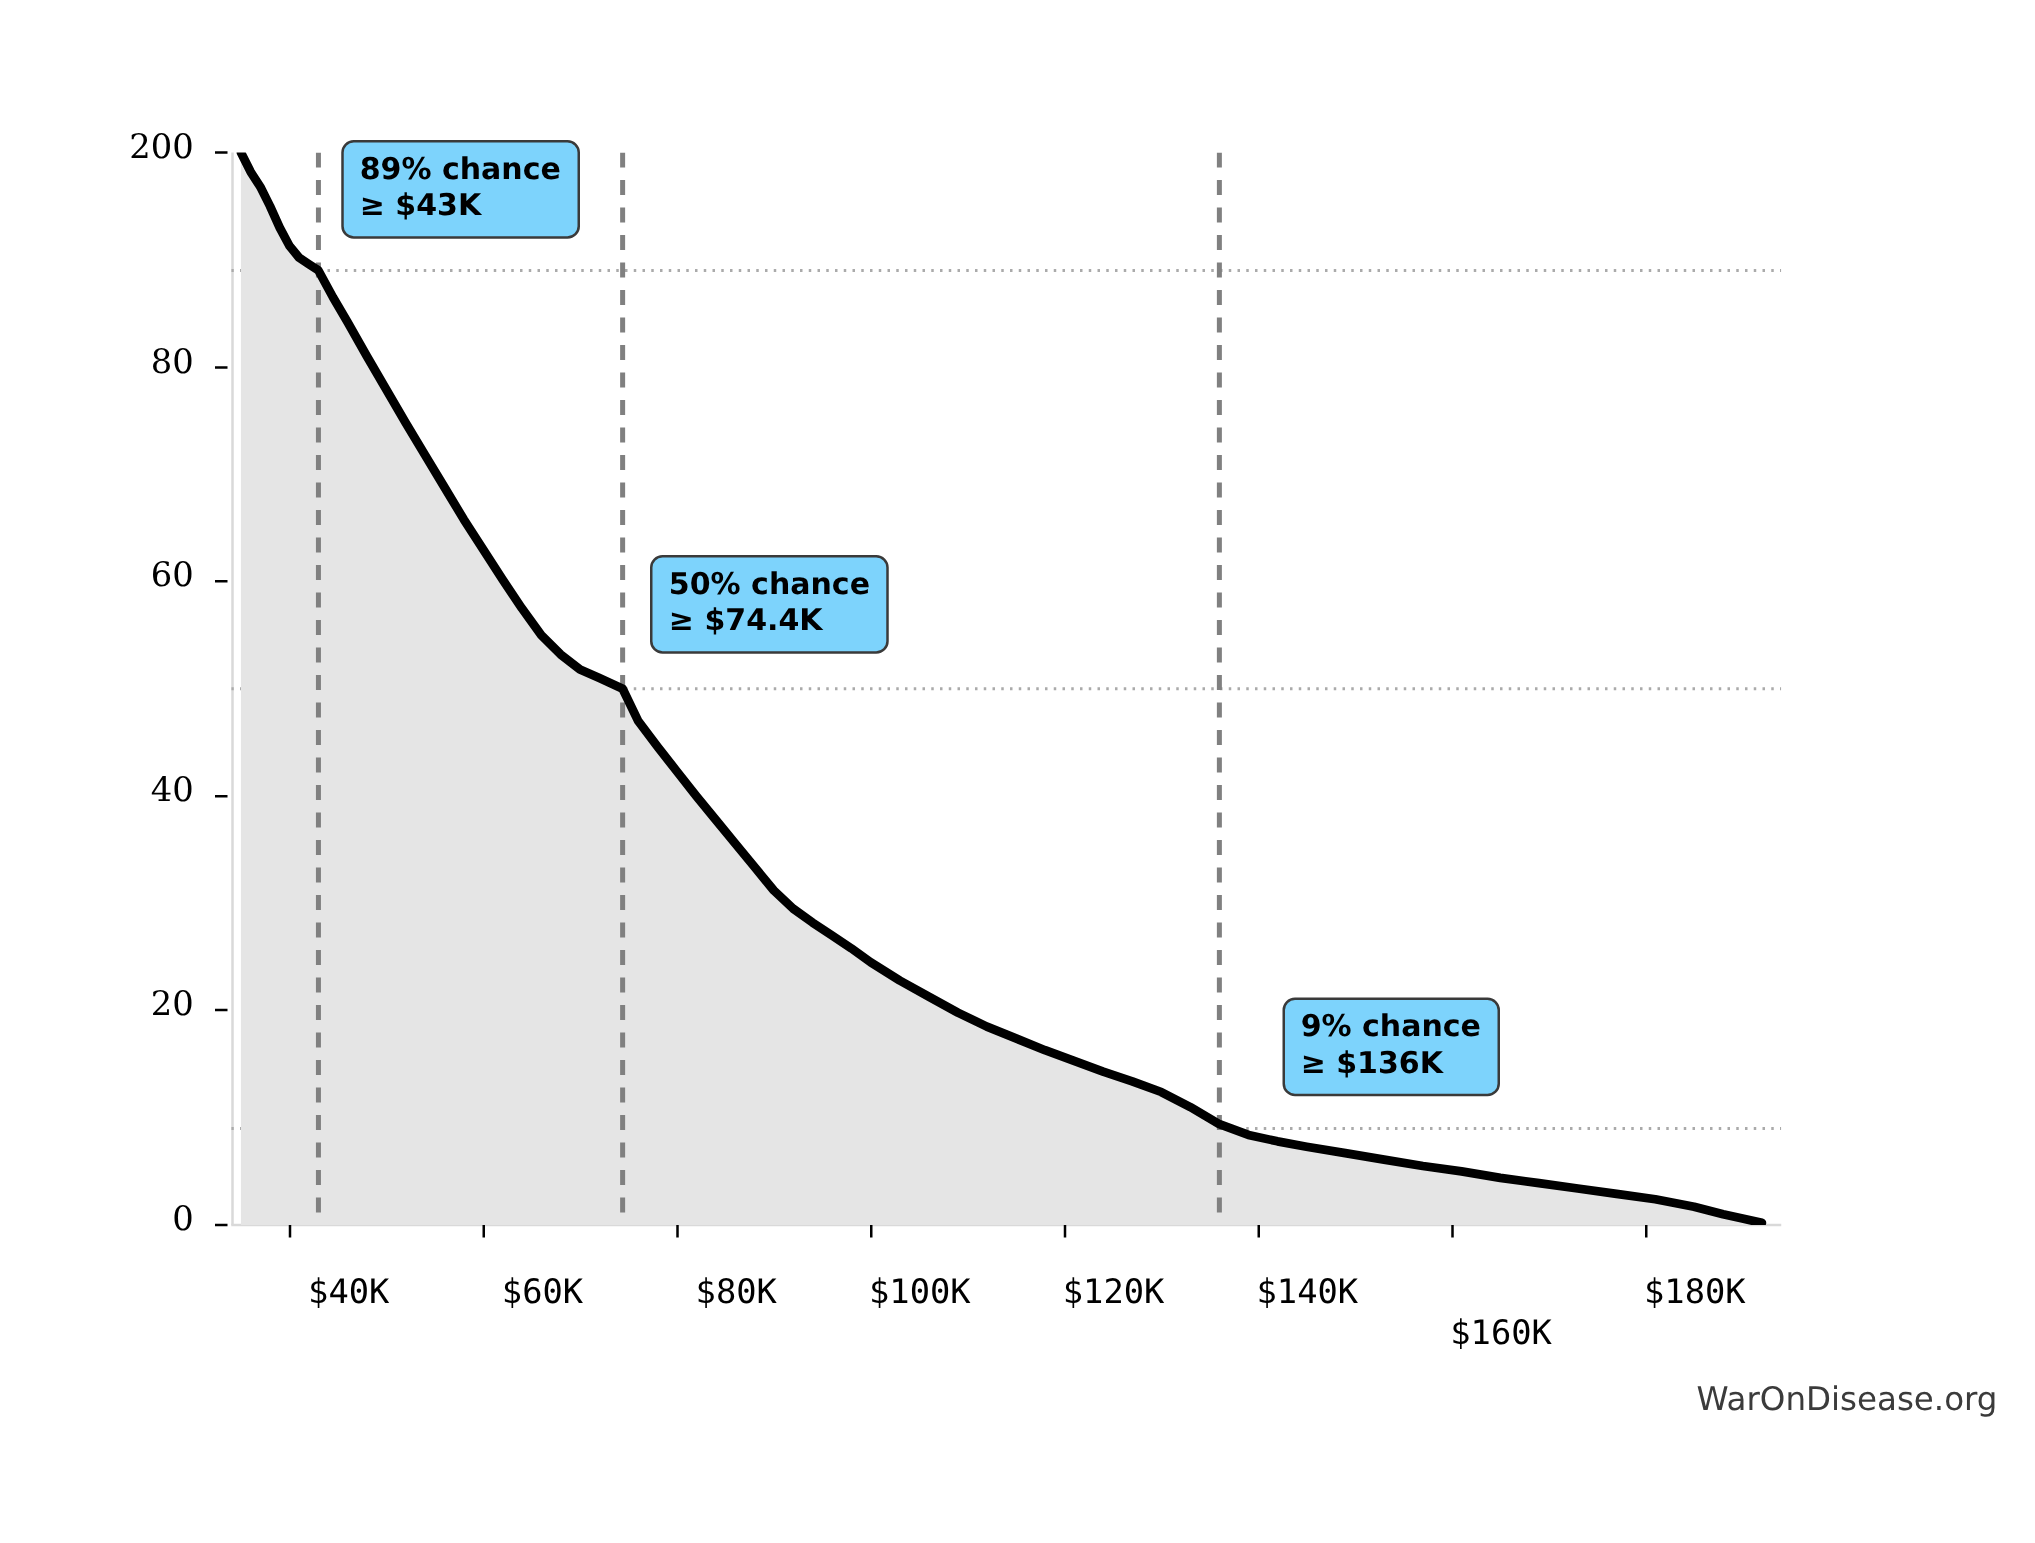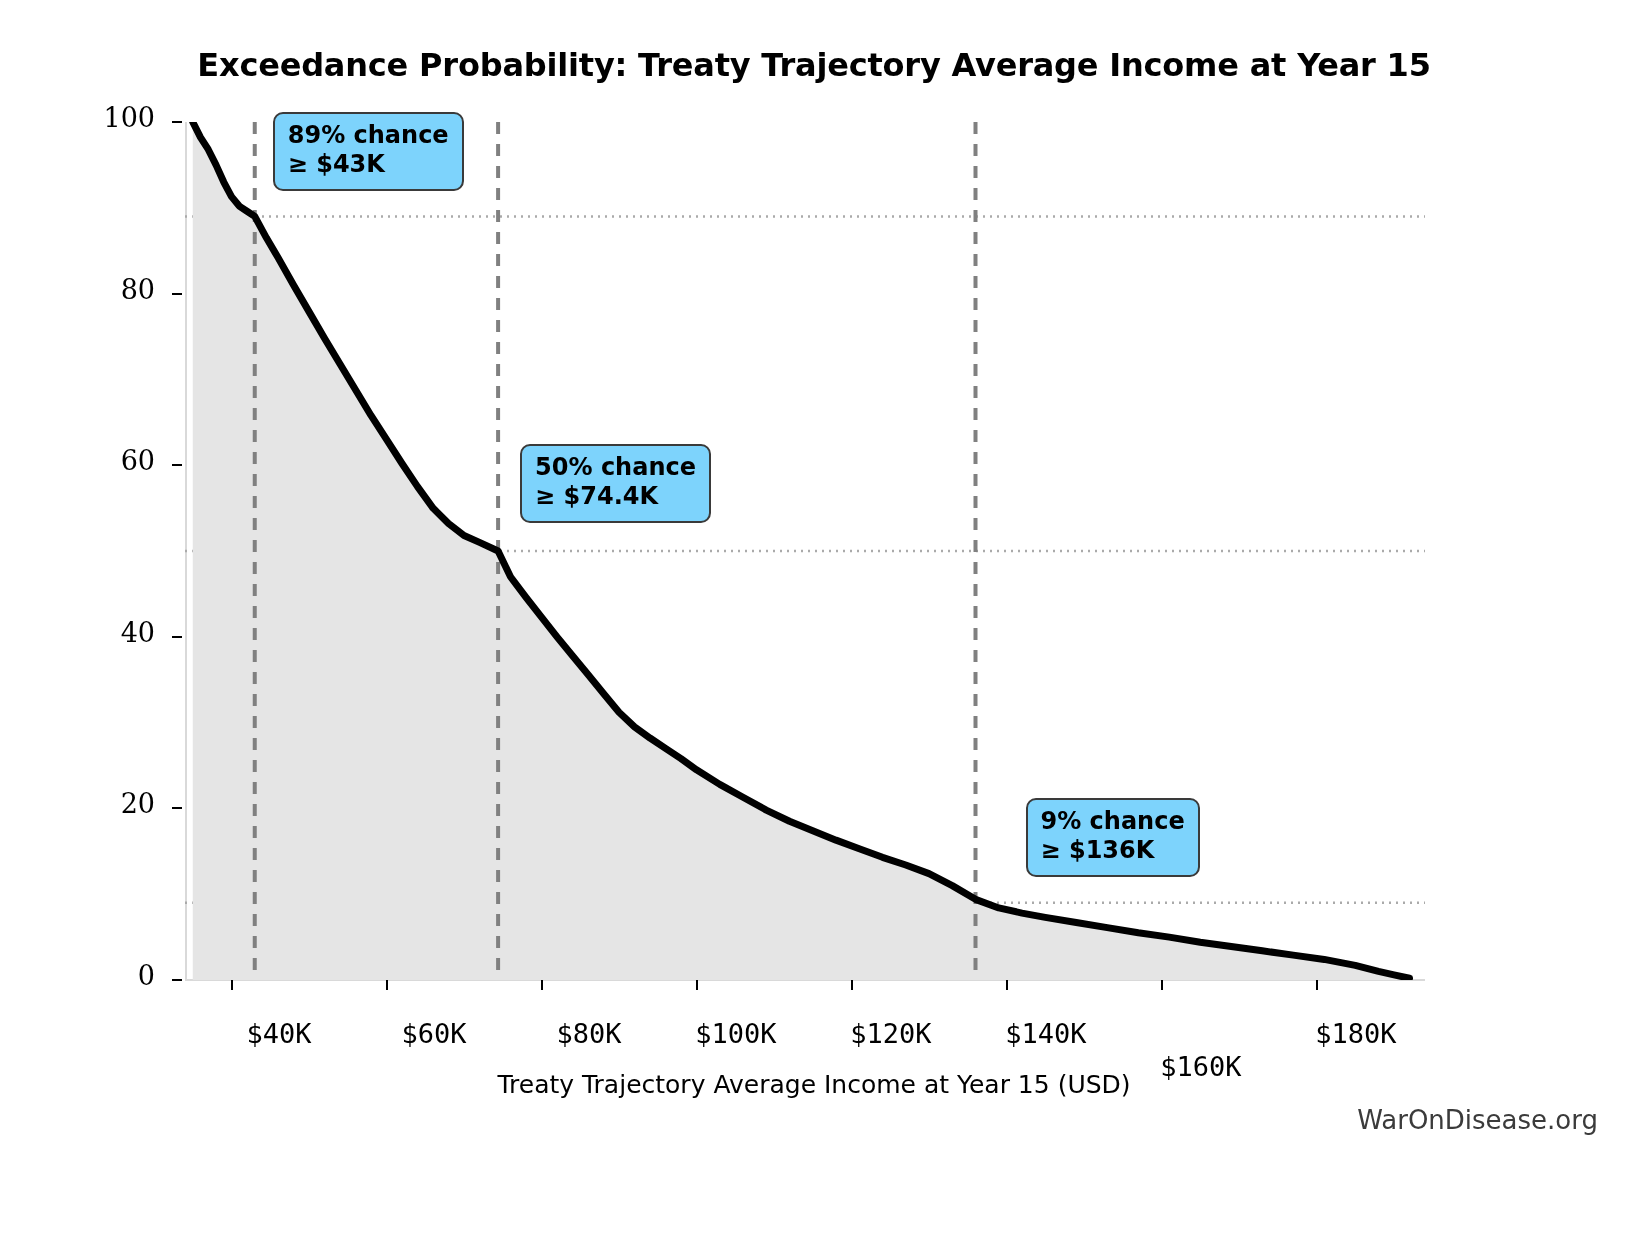--- a/index.html
+++ b/index.html
@@ -55,21 +55,20 @@
   #footer-credit{
     position:absolute;right:30px;top:1105px;
     font-size:26px;color:#3b3b3b;
   }
 </style>
 </head>
 <body>
 
 <div id="figure">
 
-  <div id="chart-title">Exceedance Probability: Treaty Trajectory Average Income at Year 15</div>
 
   <div id="axis-spine-left"></div>
   <div id="axis-spine-bottom"></div>
 
   <div id="plot-area">
     <svg id="plot-svg" viewBox="0 0 1240 858" preserveAspectRatio="none">
       <g id="grid-lines">
           <line x1="0" x2="1240" y1="94.38" y2="94.38" stroke="#aaaaaa" stroke-width="2.5" stroke-dasharray="2,5"></line>
           <line x1="0" x2="1240" y1="429" y2="429" stroke="#aaaaaa" stroke-width="2.5" stroke-dasharray="2,5"></line>
           <line x1="0" x2="1240" y1="780.78" y2="780.78" stroke="#aaaaaa" stroke-width="2.5" stroke-dasharray="2,5"></line>
@@ -88,21 +87,21 @@
       <div class="ytick-label" style="left: 40px; width: 115px; top: 960px;">0</div>
       <div class="ytick-mark" style="left: 172px; top: 979px;"></div>
       <div class="ytick-label" style="left: 40px; width: 115px; top: 788.4px;">20</div>
       <div class="ytick-mark" style="left: 172px; top: 807.4px;"></div>
       <div class="ytick-label" style="left: 40px; width: 115px; top: 616.8px;">40</div>
       <div class="ytick-mark" style="left: 172px; top: 635.8px;"></div>
       <div class="ytick-label" style="left: 40px; width: 115px; top: 445.2px;">60</div>
       <div class="ytick-mark" style="left: 172px; top: 464.2px;"></div>
       <div class="ytick-label" style="left: 40px; width: 115px; top: 273.6px;">80</div>
       <div class="ytick-mark" style="left: 172px; top: 292.6px;"></div>
-      <div class="ytick-label" style="left: 40px; width: 115px; top: 102px;">100</div>
+      <div class="ytick-label" style="left: 40px; width: 115px; top: 102px;">200</div>
       <div class="ytick-mark" style="left: 172px; top: 121px;"></div>
     </div>
   <div id="x-ticks">
       <div class="xtick-label" style="left: 151.5px;">$40K</div>
       <div class="xtick-mark" style="left: 230.5px;"></div>
       <div class="xtick-label" style="left: 306.5px;">$60K</div>
       <div class="xtick-mark" style="left: 385.5px;"></div>
       <div class="xtick-label" style="left: 461.5px;">$80K</div>
       <div class="xtick-mark" style="left: 540.5px;"></div>
       <div class="xtick-label" style="left: 616.5px;">$100K</div>
@@ -114,21 +113,20 @@
       <div class="xtick-label" style="left: 1081.5px; margin-top: 33px;">$160K</div>
       <div class="xtick-mark" style="left: 1160.5px;"></div>
       <div class="xtick-label" style="left: 1236.5px;">$180K</div>
       <div class="xtick-mark" style="left: 1315.5px;"></div>
     </div>
 
   <div id="y-axis-label-wrap">
     
   </div>
 
-  <div id="x-axis-label">Treaty Trajectory Average Income at Year 15 (USD)</div>
 
   <div id="annotations">
       <div class="annotation" style="left: 272.75px; top: 112px;"><span>89% chance</span><span class="ln2">≥ $43K</span></div>
       <div class="annotation" style="left: 520.1px; top: 444px;"><span>50% chance</span><span class="ln2">≥ $74.4K</span></div>
       <div class="annotation" style="left: 1025.5px; top: 798px;"><span>9% chance</span><span class="ln2">≥ $136K</span></div>
     </div>
 
   <div id="footer-credit">WarOnDisease.org</div>
 </div>
 

